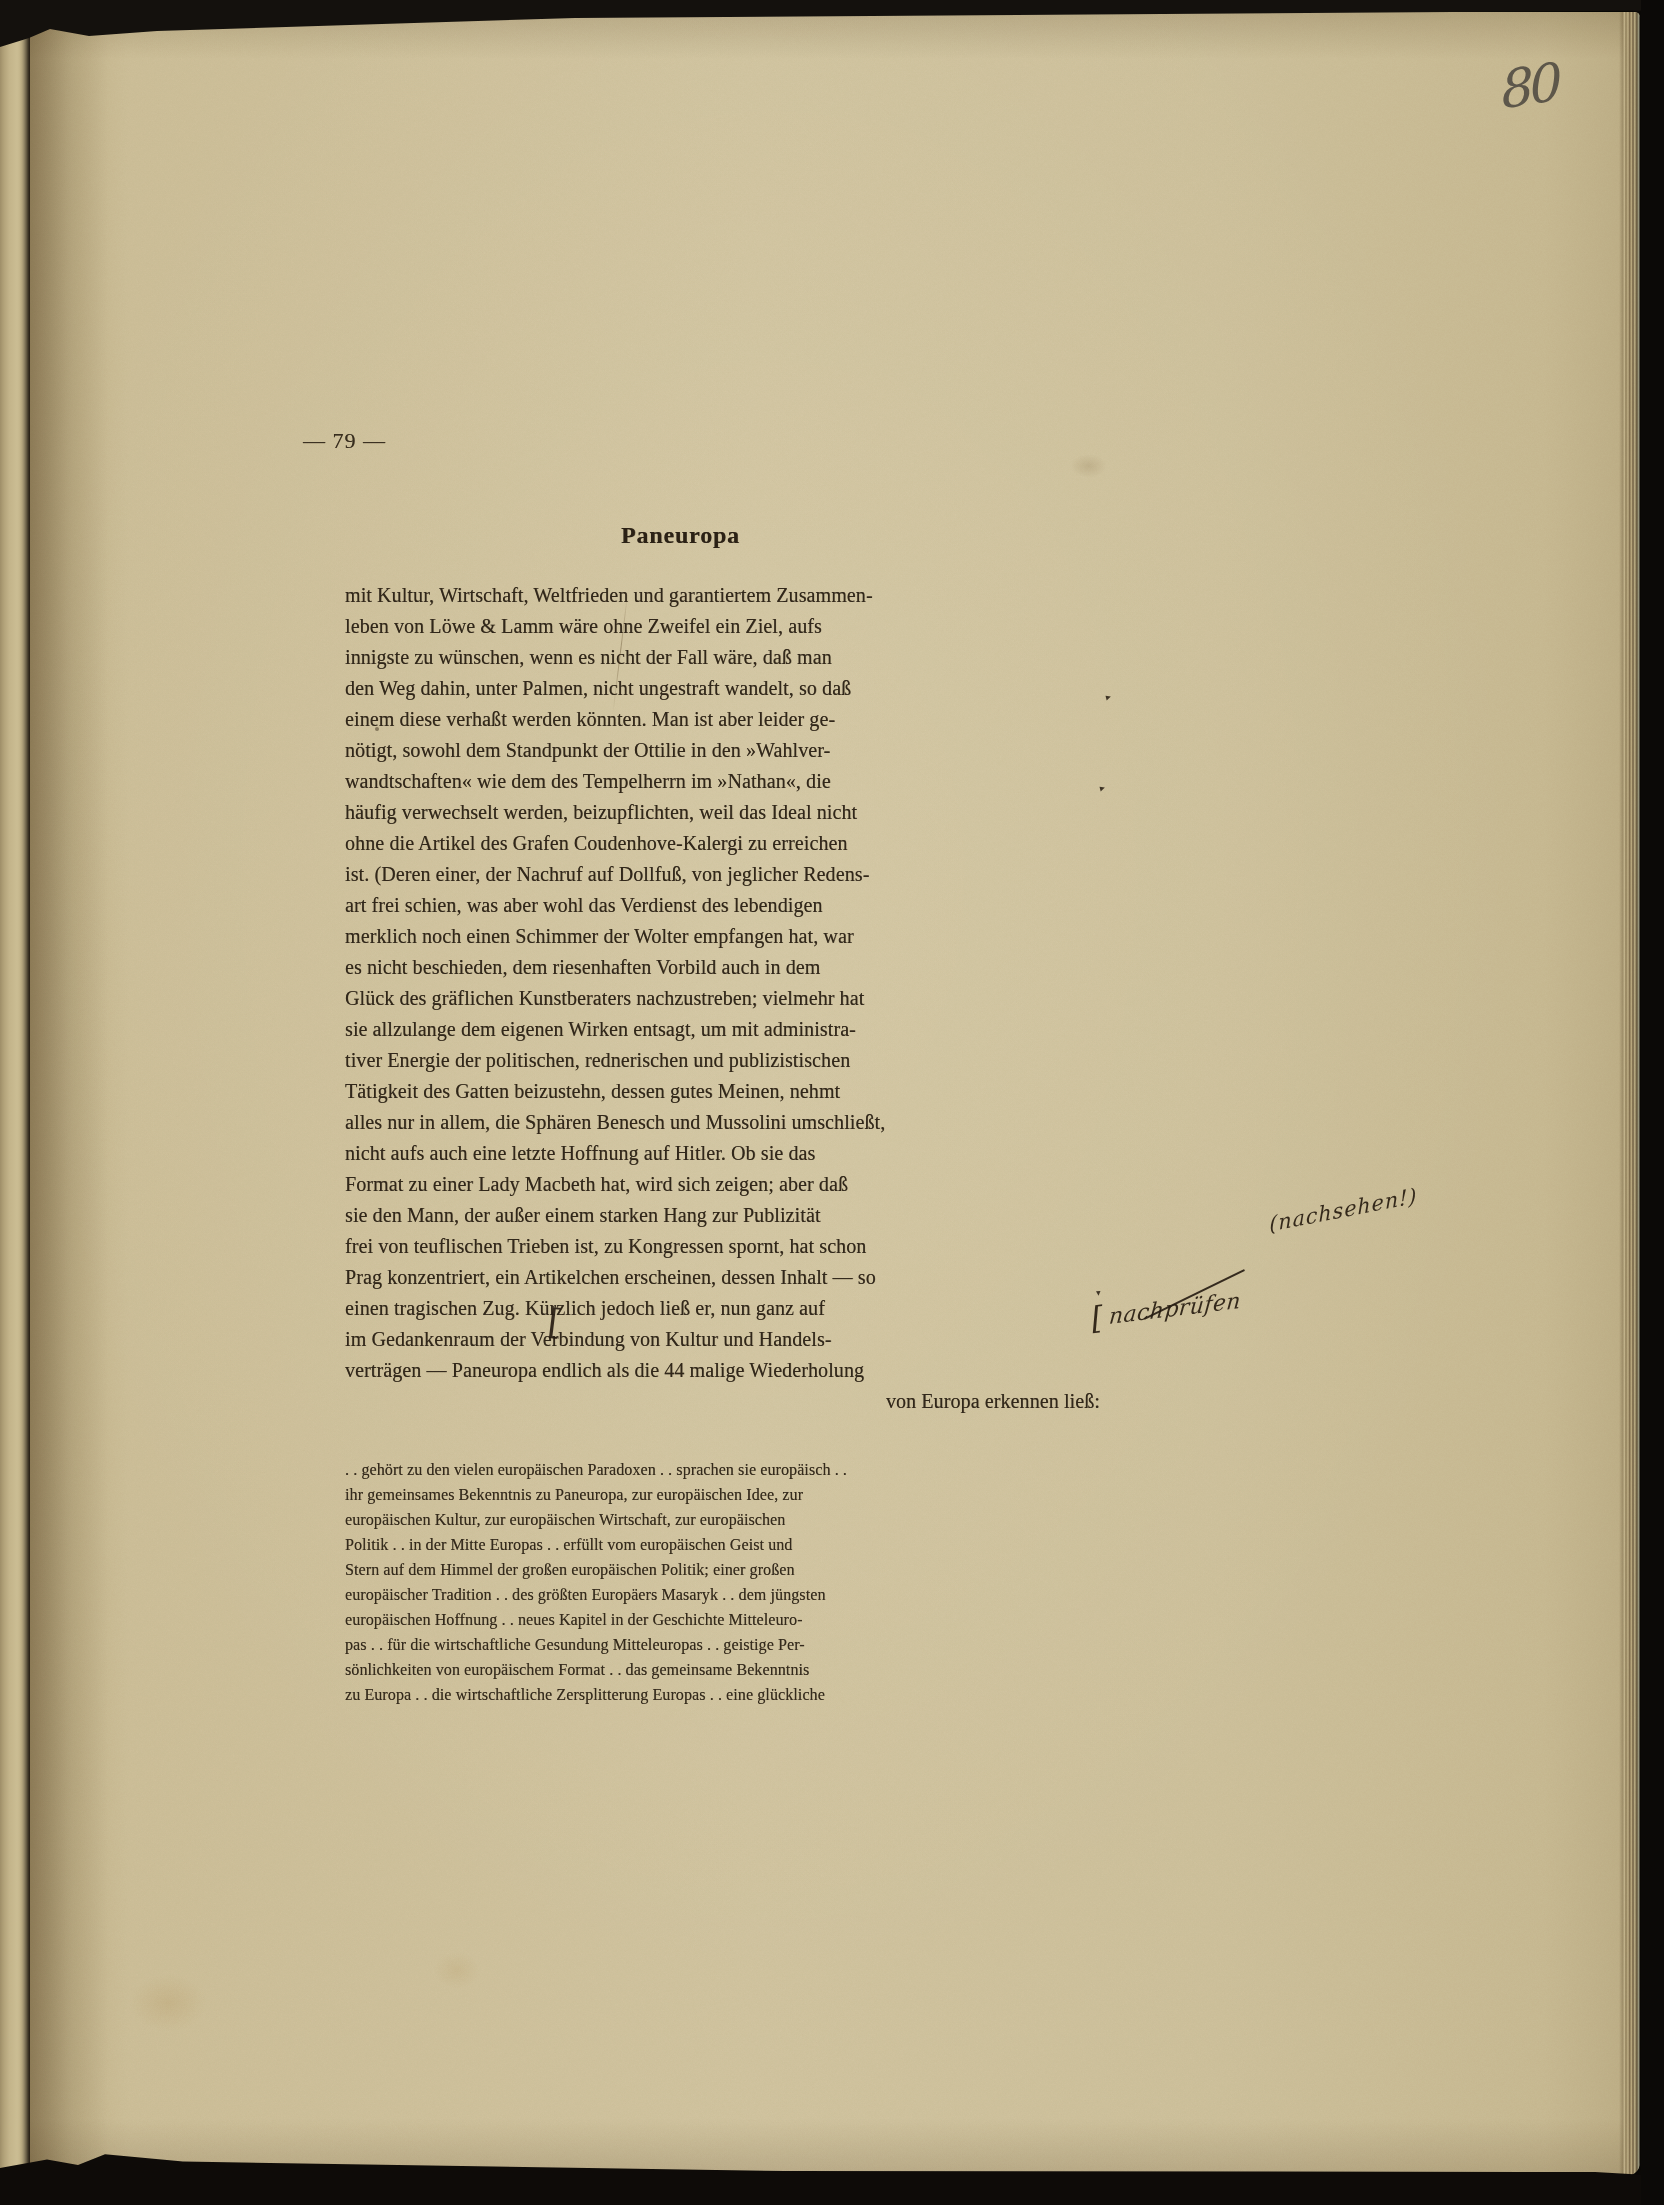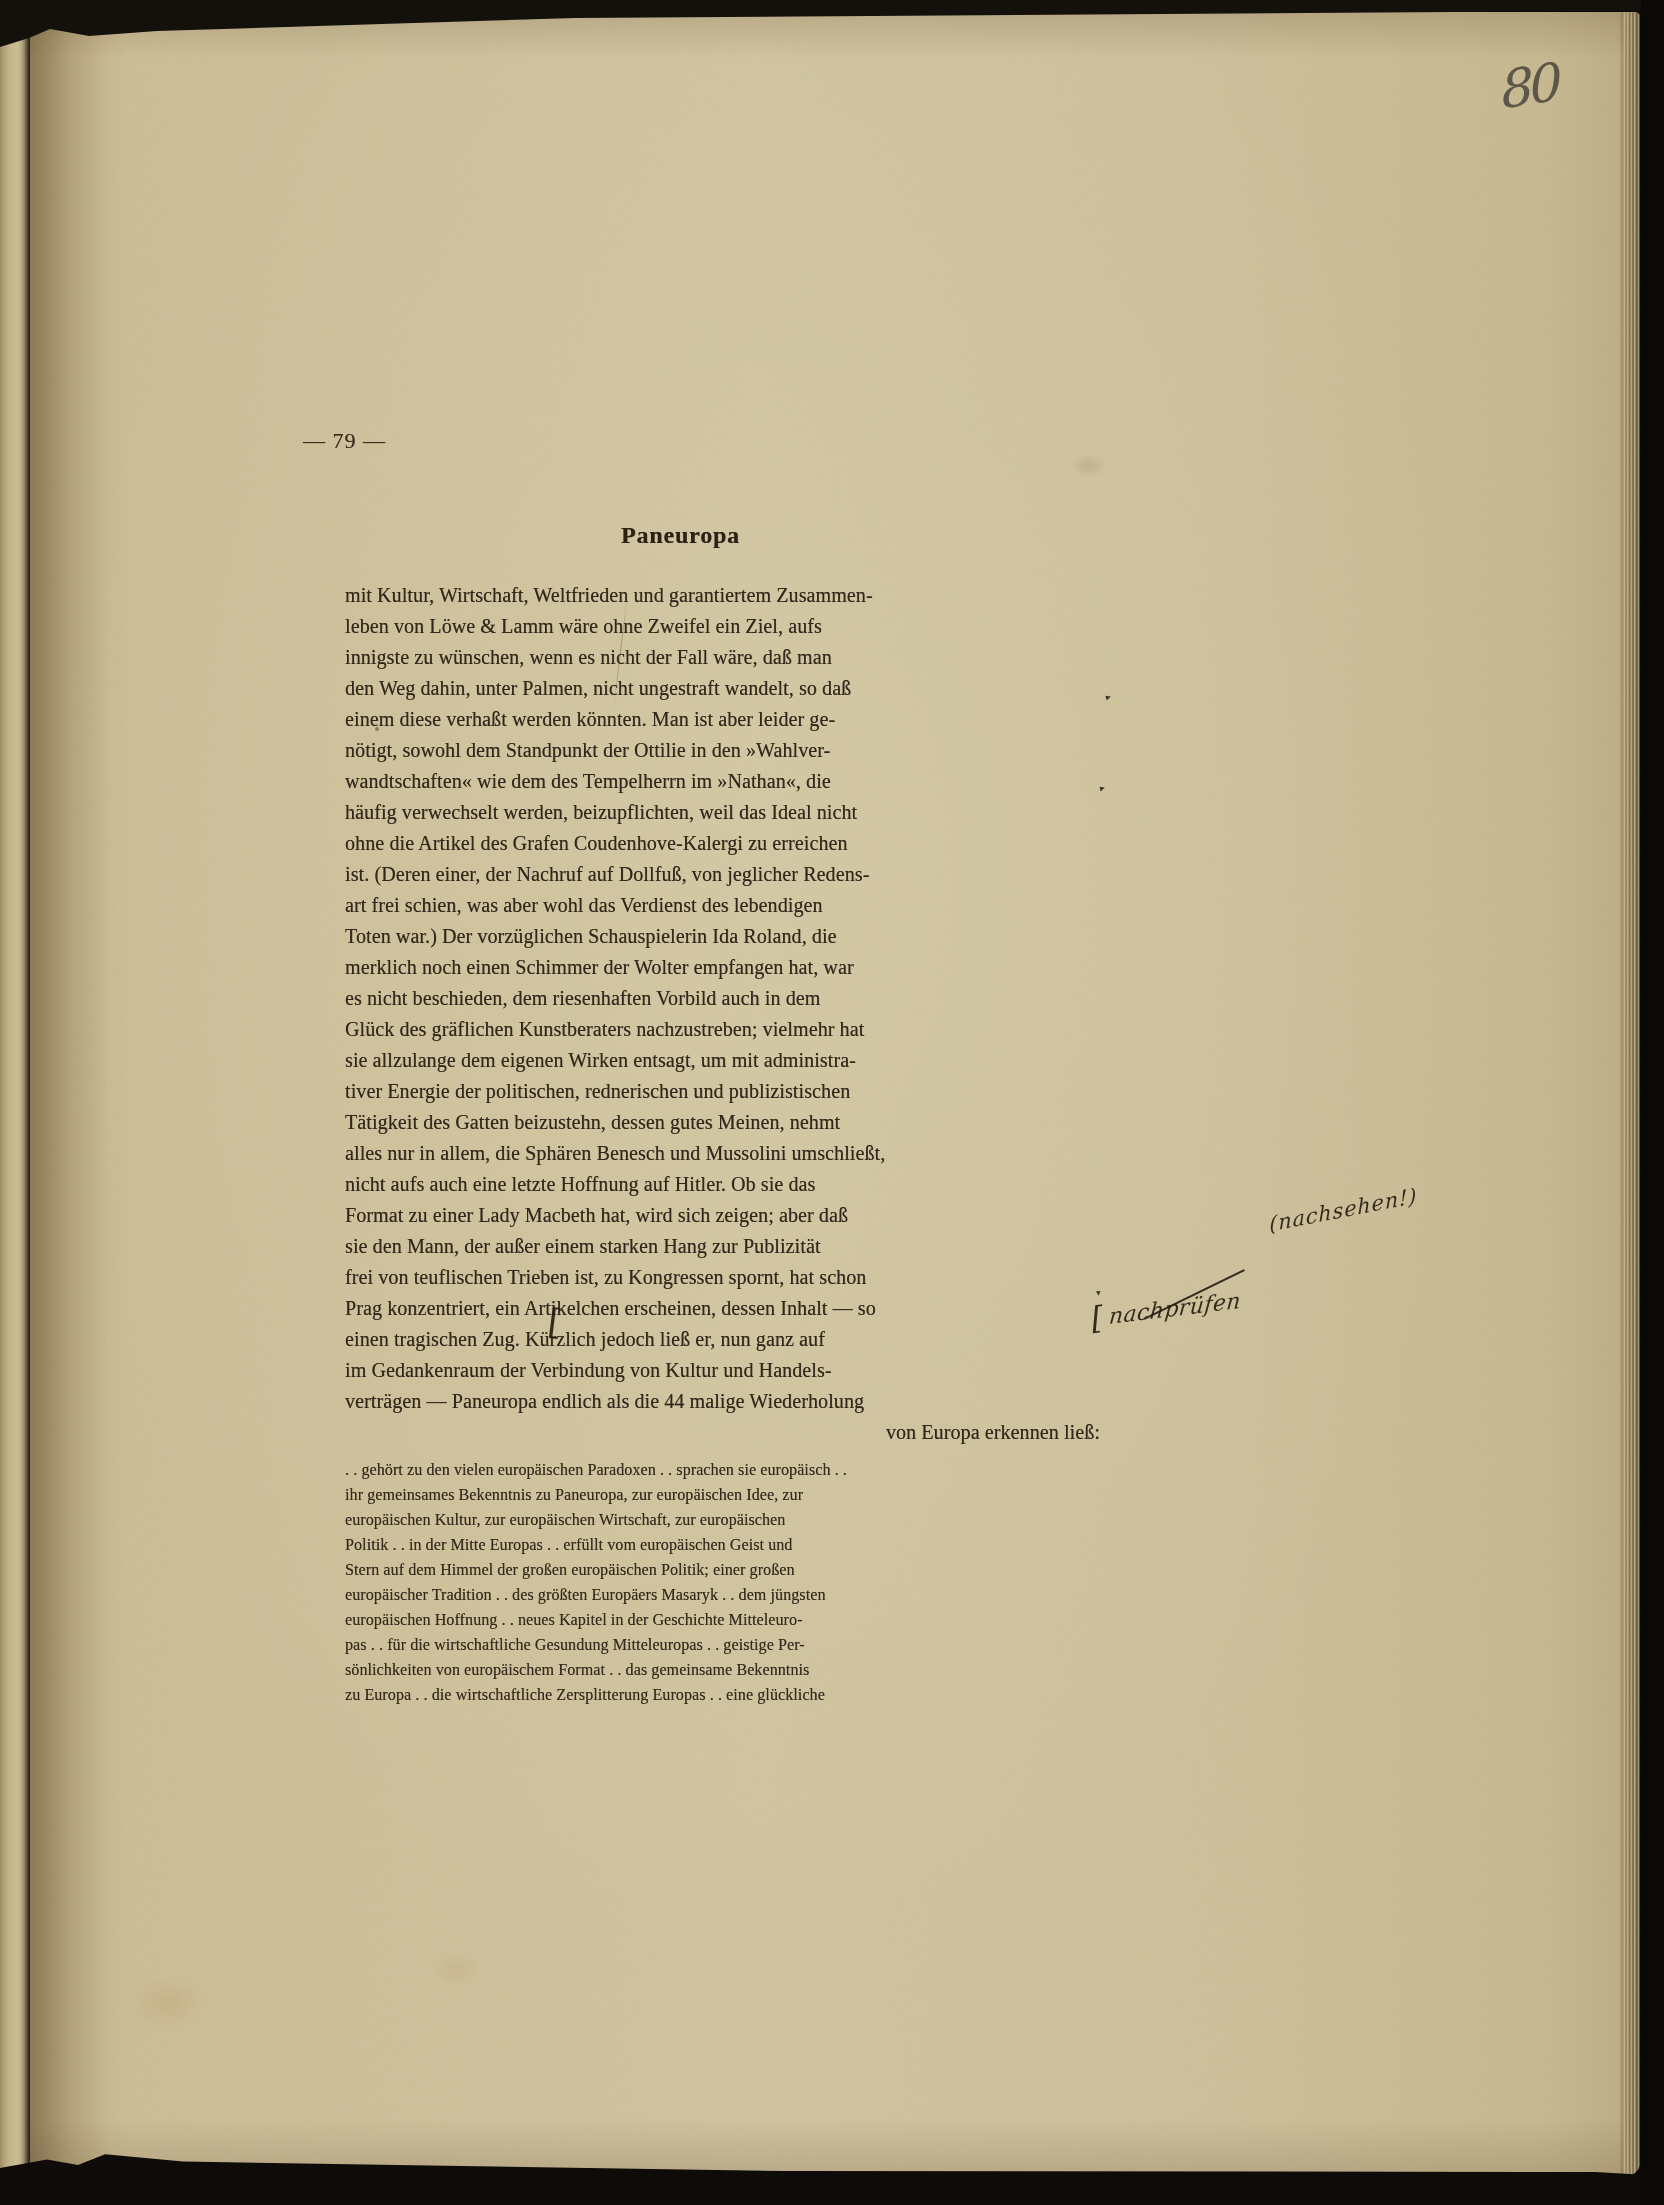--- a/index.html
+++ b/index.html
@@ -94,21 +94,20 @@
           <div class="tline">leben von Löwe &amp; Lamm wäre ohne Zweifel ein Ziel, aufs</div>
           <div class="tline">innigste zu wünschen, wenn es nicht der Fall wäre, daß man</div>
           <div class="tline">den Weg dahin, unter Palmen, nicht ungestraft wandelt, so daß</div>
           <div class="tline">einem diese verhaßt werden könnten. Man ist aber leider ge-</div>
           <div class="tline">nötigt, sowohl dem Standpunkt der Ottilie in den »Wahlver-</div>
           <div class="tline">wandtschaften« wie dem des Tempelherrn im »Nathan«, die</div>
           <div class="tline">häufig verwechselt werden, beizupflichten, weil das Ideal nicht</div>
           <div class="tline">ohne die Artikel des Grafen Coudenhove-Kalergi zu erreichen</div>
           <div class="tline">ist. (Deren einer, der Nachruf auf Dollfuß, von jeglicher Redens-</div>
           <div class="tline">art frei schien, was aber wohl das Verdienst des lebendigen</div>
-          <div class="tline">Toten war.) Der vorzüglichen Schauspielerin Ida Roland, die</div>
           <div class="tline">merklich noch einen Schimmer der Wolter empfangen hat, war</div>
           <div class="tline">es nicht beschieden, dem riesenhaften Vorbild auch in dem</div>
           <div class="tline">Glück des gräflichen Kunstberaters nachzustreben; vielmehr hat</div>
           <div class="tline">sie allzulange dem eigenen Wirken entsagt, um mit administra-</div>
           <div class="tline">tiver Energie der politischen, rednerischen und publizistischen</div>
           <div class="tline">Tätigkeit des Gatten beizustehn, dessen gutes Meinen, nehmt</div>
           <div class="tline">alles nur in allem, die Sphären Benesch und Mussolini umschließt,</div>
           <div class="tline">nicht aufs auch eine letzte Hoffnung auf Hitler. Ob sie das</div>
           <div class="tline">Format zu einer Lady Macbeth hat, wird sich zeigen; aber daß</div>
           <div class="tline">sie den Mann, der außer einem starken Hang zur Publizität</div>

